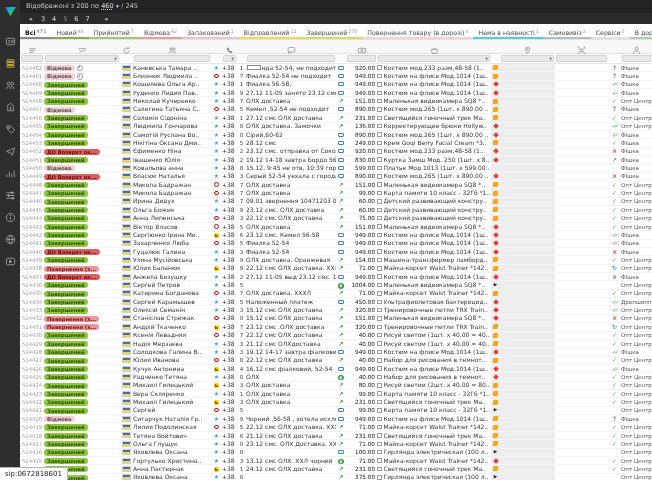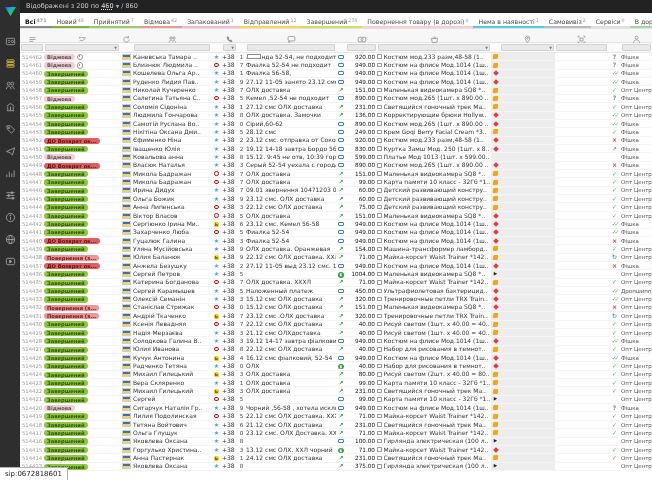--- a/index.html
+++ b/index.html
@@ -151,23 +151,28 @@
             <path d="M5 4.5l2.5 1.5L5 7.5z" fill="#9b9b9b"></path>
           </svg></span></div>
   </div>
 
   <div class="main">
 
     <div class="topbar">
       <span>Відображені з 200 по</span>
       <span class="ps">460</span>
       <span class="caret">▼</span>
-      <span>/ 860</span>
-    </div>
-
+      <span>/ 245</span>
+    </div>
+
+    <div class="pager">
+      <span class="nav">«</span>
+      <span id="pages"><span class="pg" style="margin-right: 7px;">3</span><span class="pg" style="margin-right: 7px;">4</span><span class="pg cur" style="margin-right: 7px;">5</span><span class="pg" style="margin-right: 7px;">6</span><span class="pg" style="margin-right: 7px;">7</span></span>
+      <span class="nav">»</span>
+    </div>
 
     <div class="tabs" id="tabs">
         <div class="tab active" style="border-bottom-color: rgb(138, 138, 138);"><span>Всі</span><span class="cnt">471</span></div>
         <div class="tab" style="border-bottom-color: rgb(124, 179, 66);"><span>Новий</span><span class="cnt">48</span></div>
         <div class="tab" style="border-bottom-color: rgb(156, 204, 101);"><span>Прийнятий</span><span class="cnt">7</span></div>
         <div class="tab" style="border-bottom-color: rgb(239, 154, 154);"><span>Відмова</span><span class="cnt">42</span></div>
         <div class="tab" style="border-bottom-color: rgb(248, 187, 208);"><span>Запакований</span><span class="cnt">1</span></div>
         <div class="tab" style="border-bottom-color: rgb(255, 213, 79);"><span>Відправлений</span><span class="cnt">12</span></div>
         <div class="tab" style="border-bottom-color: rgb(212, 225, 87);"><span>Завершений</span><span class="cnt">278</span></div>
         <div class="tab" style="border-bottom-color: rgb(255, 205, 210);"><span>Повернення товару (в дорозі)</span><span class="cnt">0</span></div>

